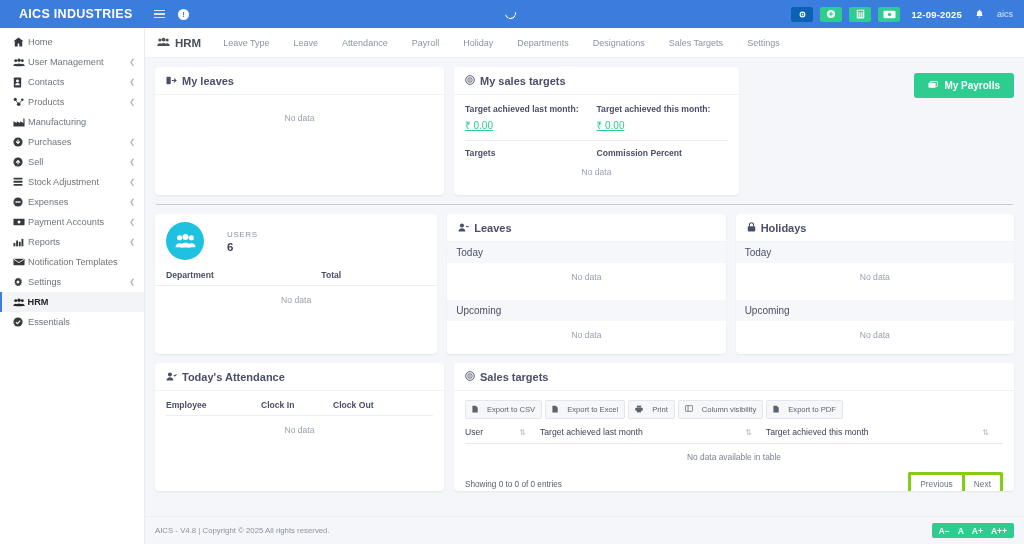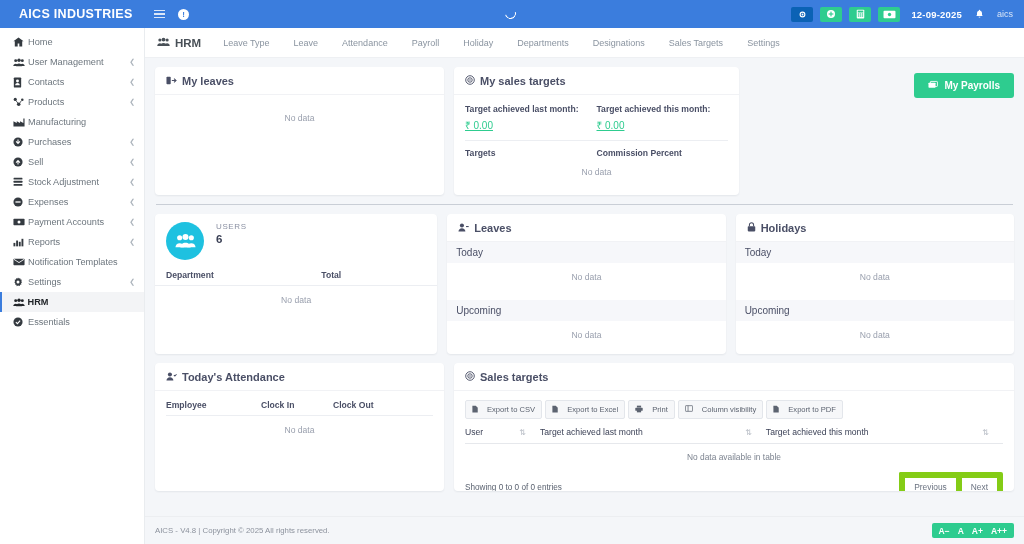--- a/index.html
+++ b/index.html
@@ -158,21 +158,21 @@
   .tgt-head div { flex: 1; font-size: 8.6px; font-weight: bold; color: #4a4f66; }
 
   .divider { border-top: 1px solid #c9ced6; margin: 9px 1px 9px 1px; }
 
   
   .c-users { width: 289px; height: 140px; }
   .c-leaves { width: 285px; height: 140px; }
   .c-holidays { width: 285px; height: 140px; }
 
   .user-tile {
-    display: flex; gap: 12px;
+    display: flex; align-items: center; gap: 23px;
     padding: 8px 11px 10px 11px;
   }
   .user-circle {
     width: 38px; height: 38px; border-radius: 50%;
     background: #1ec1e0; display: flex; align-items: center; justify-content: center;
   }
   .user-meta .u-t { font-size: 8px; color: #8a90a2; letter-spacing: .6px; }
   .user-meta .u-n { font-size: 11.5px; font-weight: bold; color: #3c4257; margin-top: 2px; }
   .dept-head {
     display: flex; padding: 0 11px 5px 11px; border-bottom: 1px solid #eceef2;
@@ -207,21 +207,21 @@
   .st-head .th { font-size: 8.6px; font-weight: normal; color: #3c4257; display: flex; align-items: center; }
   .st-head .th1 { width: 75px; }
   .st-head .th2 { flex: 1; }
   .st-head .th3 { flex: 1.05; }
   .sortic { color: #b6bbc4; font-size: 8px; margin-left: auto; padding-right: 14px; }
   .st-empty { text-align: center; font-size: 8.4px; color: #7c838f; padding: 8px 0 10px 0; }
   .st-foot { display: flex; align-items: center; }
   .st-info { font-size: 8.2px; color: #5a6270; }
   .pager { margin-left: auto; display: flex; }
   .pg {
-    border: 6px solid #84cc16; background: #ffffff;
+    border: 3px solid #84cc16; background: #ffffff;
     font-size: 8.4px; color: #6a7280; padding: 4px 9px; cursor: pointer;
     font-family: "Liberation Sans", sans-serif;
   }
   .pg.first { border-right: none; border-radius: 2px 0 0 2px; }
   .pg.last { border-radius: 0 2px 2px 0; }
 
   
   .footer {
     height: 28px; min-height: 28px; background: #f4f6f9;
     display: flex; align-items: center;

